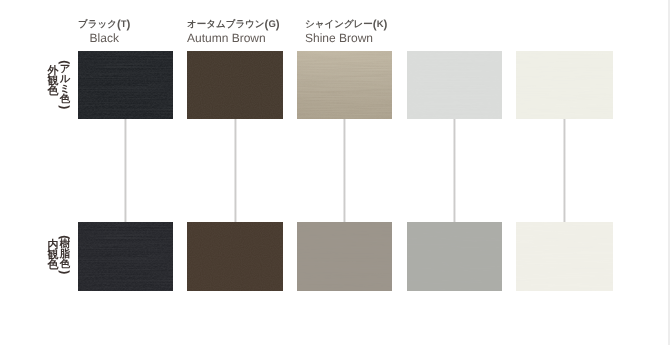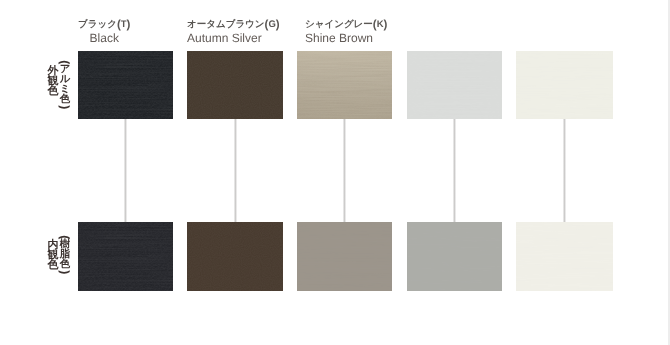--- a/index.html
+++ b/index.html
@@ -131,21 +131,21 @@
   <div class="swatch" style="left: 78px; top: 222px; width: 95px; height: 69px; background: rgb(36, 37, 42);">
       <div class="grain wood">
         <svg width="95" height="69">
           <rect width="95" height="69" filter="url(#grainB)" opacity="0.1"></rect>
         </svg>
       </div>
     </div>
 
   <div class="col-head" style="left:187px;">
     <div class="head-jp">オータムブラウン<b>(</b>G<b>)</b></div>
-    <div class="head-en">Autumn Silver</div>
+    <div class="head-en">Autumn Brown</div>
   </div>
   <div class="swatch" style="left: 187px; top: 51px; width: 96px; height: 68px; background: rgb(67, 55, 43);">
       <div class="grain soft">
         <svg width="96" height="68">
           <rect width="96" height="68" filter="url(#grainE)" opacity="0.1"></rect>
         </svg>
       </div>
     </div>
   <div class="connector" style="left:234px;top:119px;height:103px;"></div>
   <div class="swatch" style="left: 187px; top: 222px; width: 96px; height: 69px; background: rgb(70, 56, 44);">

